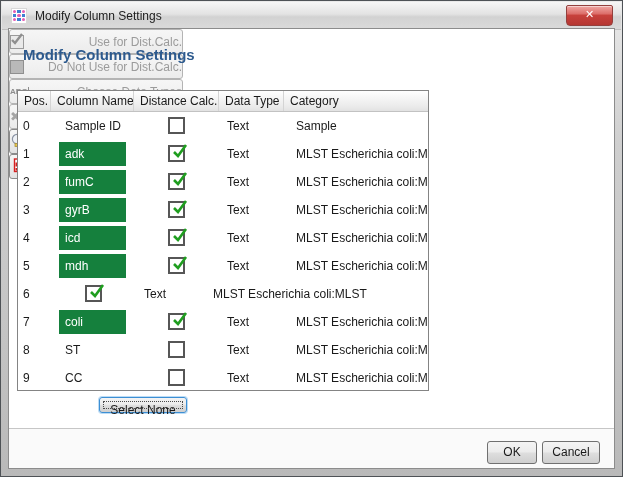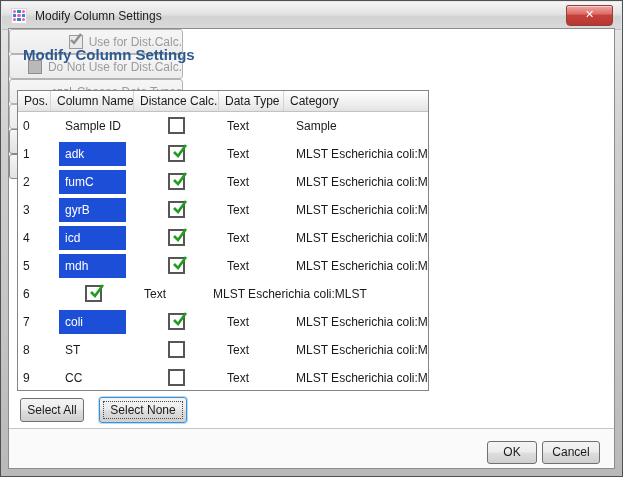--- a/index.html
+++ b/index.html
@@ -39,49 +39,49 @@
   .th{line-height:20px;padding-left:6px;box-sizing:border-box;border-right:1px solid #d4d4d4;
       white-space:nowrap;overflow:hidden;}
   .c-pos{width:33px;}  .c-name{width:83px;}  .c-dist{width:85px;}
   .c-type{width:65px;} .c-cat{flex:1;border-right:none;}
   .trow{display:flex;height:28px;align-items:center;}
   .c{box-sizing:border-box;white-space:nowrap;overflow:hidden;height:28px;line-height:28px;}
   .trow .c-pos{padding-left:5px;}
   .trow .c-type{padding-left:8px;}
   .trow .c-cat{padding-left:12px;}
   .chip{height:24px;line-height:24px;margin:2px 8px;padding-left:6px;box-sizing:border-box;}
-  .chip.selected{background:#1d4ed8;color:#ffffff;}
+  .chip.selected{background:#15803d;color:#ffffff;}
   .cb{position:relative;width:13px;height:13px;border:2px solid #565656;background:#fff;
       margin:5px 0 0 34px;box-sizing:content-box;}
   .cb svg{position:absolute;left:0;top:-5px;display:none;}
   .cb.checked svg{display:block;}
 
   
   .btn{position:absolute;box-sizing:border-box;border:1px solid #707070;border-radius:3px;
        background:linear-gradient(#f4f4f4,#ececec 45%,#dddddd 55%,#cfcfcf);
        text-align:center;cursor:default;}
   .side-btn{left:426px;width:172px;height:23px;display:flex;align-items:center;
-            justify-content:flex-end;gap:6px;border:1px solid #b4b4b4;border-radius:3px;
+            justify-content:space-between;gap:6px;border:1px solid #b4b4b4;border-radius:3px;
             background:linear-gradient(#f6f6f6,#ececec);}
   .side-btn.enabled{border-color:#8a8a8a;
             background:linear-gradient(#f6f6f6,#ebebeb 50%,#e2e2e2);}
   .side-btn .lbl{white-space:nowrap;}
   .side-btn.disabled .lbl{color:#9b9b9b;}
   .ico{flex:0 0 auto;display:inline-block;}
   .ico-cbx{width:12px;height:12px;border:1px solid #9a9a9a;background:#e9e9e9;position:relative;}
   .ico-cbx svg{position:absolute;left:-1px;top:-4px;}
   .ico-sq{width:12px;height:12px;border:1px solid #8f8f8f;background:#b9b9b9;}
   .ico-abc{font-size:8px;font-weight:bold;color:#8d8d8d;letter-spacing:0;border-right:1px solid #8d8d8d;
            padding-right:1px;line-height:10px;}
   .ico-x{color:#a5a5a5;font-weight:bold;font-size:13px;line-height:13px;}
   .footer-line{position:absolute;left:0;right:0;top:399px;height:1px;background:#c6c6c6;}
   .footer{position:absolute;left:0;right:0;top:400px;bottom:0;background:#fafafa;}
   .btn-small{height:24px;line-height:22px;}
   #btn-select-all{left:11px;top:369px;width:64px;}
-  #btn-select-none{left:90px;top:368px;width:88px;height:26px;line-height:24px;
+  #btn-select-none{left:90px;top:368px;width:88px;height:16px;line-height:24px;
         border:1px solid #3d8fd4;box-shadow:0 0 0 1px #bcdcf5;position:absolute;}
   #btn-select-none::after{content:"";position:absolute;inset:3px;border:1px dotted #4a4a4a;}
   #btn-ok{left:478px;top:412px;width:50px;height:23px;line-height:21px;text-align:center;}
   #btn-cancel{left:533px;top:412px;width:58px;height:23px;line-height:21px;}
 </style>
 </head>
 <body>
 
 <div class="dialog">
 
@@ -260,21 +260,20 @@
       <div class="cb">
         
       </div>
     </div>
     <div class="c c-type">Text</div>
     <div class="c c-cat">MLST Escherichia coli:MLST</div>
   </div>
 </div>
     </div>
 
-    <div class="btn btn-small" id="btn-select-all">Select All</div>
     <div class="btn" id="btn-select-none">Select None</div>
 
     <div class="side-btn disabled" style="top:61px">
       <span class="ico ico-cbx">
         <svg width="14" height="14" viewBox="0 0 14 14">
             <polyline points="2,8 5,11 12,2" fill="none" stroke="#8f8f8f" stroke-width="2.4"></polyline>
           </svg>
       </span>
       <span class="lbl">Use for Dist.Calc.</span>
     </div>

